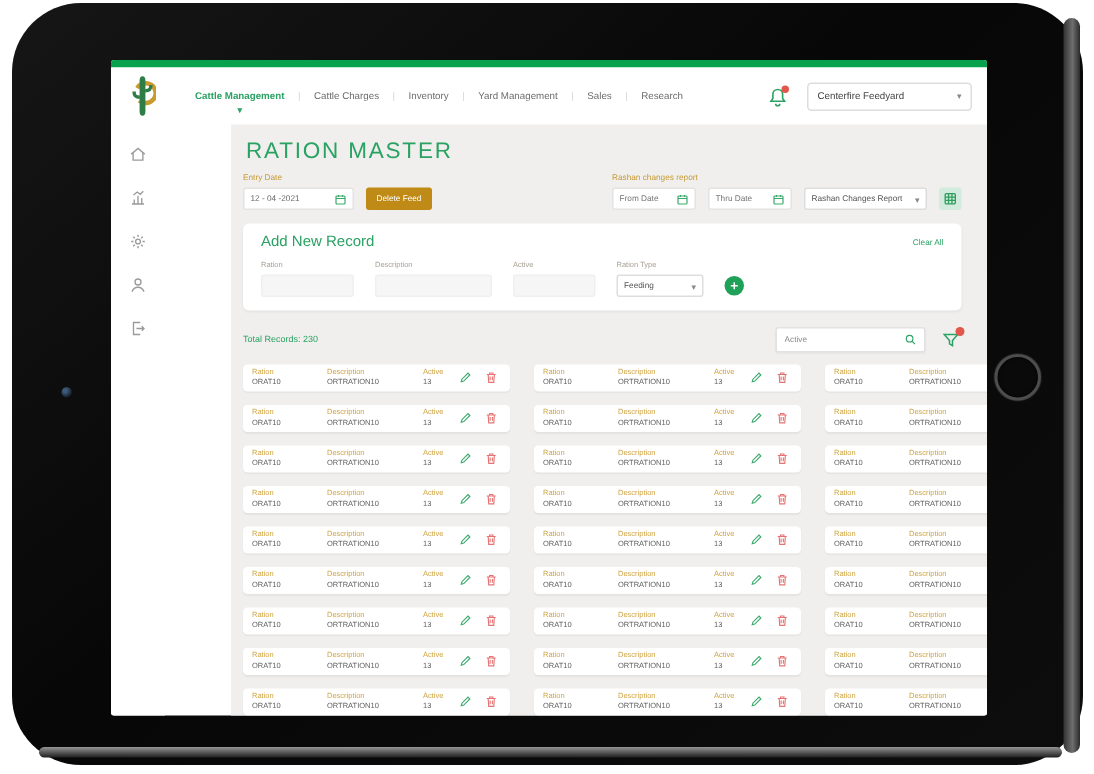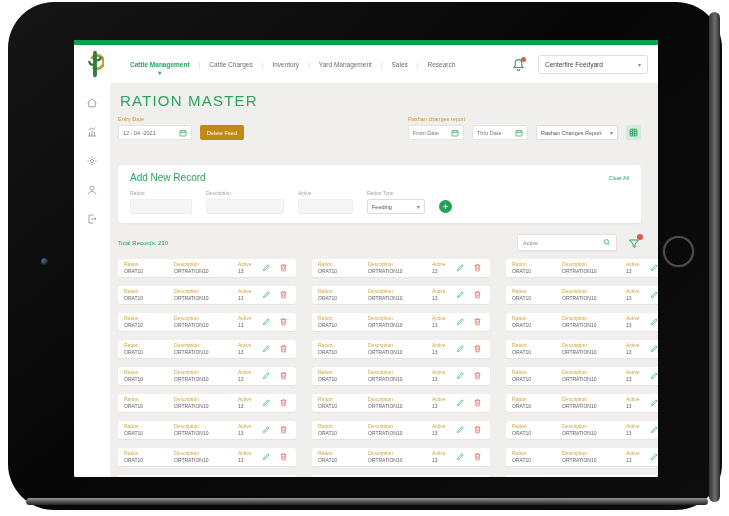--- a/index.html
+++ b/index.html
@@ -33,21 +33,21 @@
     top:8px; font-size:6px; color:#2aa263; }
   .nav-sep { color:#d5d5d5; font-size:6.5px; }
   .hdr-right { margin-left:auto; display:flex; align-items:center; gap:12px; }
   .bell-wrap { position:relative; width:14px; height:15px; cursor:pointer; }
   .dot { position:absolute; right:0; top:0; width:5px; height:5px; border-radius:50%; background:#e2574c; }
   .feedyard { width:110px; height:19px; border:1px solid #ddd; border-radius:3px; background:#fff;
     display:flex; align-items:center; padding:0 6px; font-size:6.5px; color:#444; cursor:pointer; }
   .feedyard .chev { margin-left:auto; color:#888; font-size:6px; }
 
   
-  .body { display:flex; height:416px; }
+  .body { display:flex; height:416px;gap:44px; }
   .sidebar { width:36px; background:#fff; display:flex; flex-direction:column; align-items:center;
     padding-top:14px; gap:17px; }
   .sb-icon { width:12px; height:12px; cursor:pointer; }
   .main { flex:1; background:#f0efed; padding:7px 17px 0 8px; overflow:hidden; }
 
   .page-title { font-size:15px; color:#2aa263; letter-spacing:1.2px; font-weight:500; margin:2px 0 7px 2px; }
 
   .filters { display:flex; justify-content:space-between; align-items:flex-start; }
   .f-label { font-size:5.5px; color:#c79a33; margin-bottom:3px; display:block; }
   .f-row { display:flex; align-items:center; gap:8px; }
@@ -60,21 +60,21 @@
   .w-fd { width:56px; }
   .btn-gold { height:15px; padding:0 7px; background:#bf8a15; color:#fff; border:none; border-radius:2px;
     font-size:5.5px; font-family:"Liberation Sans",sans-serif; cursor:pointer; }
   .sel { height:15px; background:#fff; border:1px solid #ddd; border-radius:2px; display:flex;
     align-items:center; padding:0 4px; font-size:5.5px; color:#555; cursor:pointer; }
   .sel .chev { margin-left:auto; padding-left:4px; color:#888; font-size:6px; }
   .w-rep { width:82px; }
   .export { width:15px; height:15px; border-radius:2px; background:#d2ebdc; display:flex;
     align-items:center; justify-content:center; cursor:pointer; }
 
-  .card { margin-top:25px; background:#fff; border-radius:4px; box-shadow:0 1px 2px rgba(0,0,0,.06);
+  .card { margin-top:9px; background:#fff; border-radius:4px; box-shadow:0 1px 2px rgba(0,0,0,.06);
     padding:7px 12px 9px; }
   .card-top { display:flex; align-items:center; }
   .card-title { font-size:10px; color:#2aa263; }
   .clear-all { margin-left:auto; font-size:5.5px; color:#2aa263; cursor:pointer; }
   .fields { display:flex; align-items:flex-end; gap:14px; margin-top:7px; }
   .fg .fl { font-size:5px; color:#a9a295; margin-bottom:3px; display:block; }
   .inp-gray { height:15px; background:#f6f6f6; border:1px solid #efefef; border-radius:2px; }
   .w-r { width:62px; } .w-d { width:78px; } .w-a { width:55px; } .w-t { width:58px; }
   .plus-btn { width:13px; height:13px; border-radius:50%; background:#1fa15a; border:none; color:#fff;
     display:flex; align-items:center; justify-content:center; cursor:pointer; margin-bottom:1px; }

